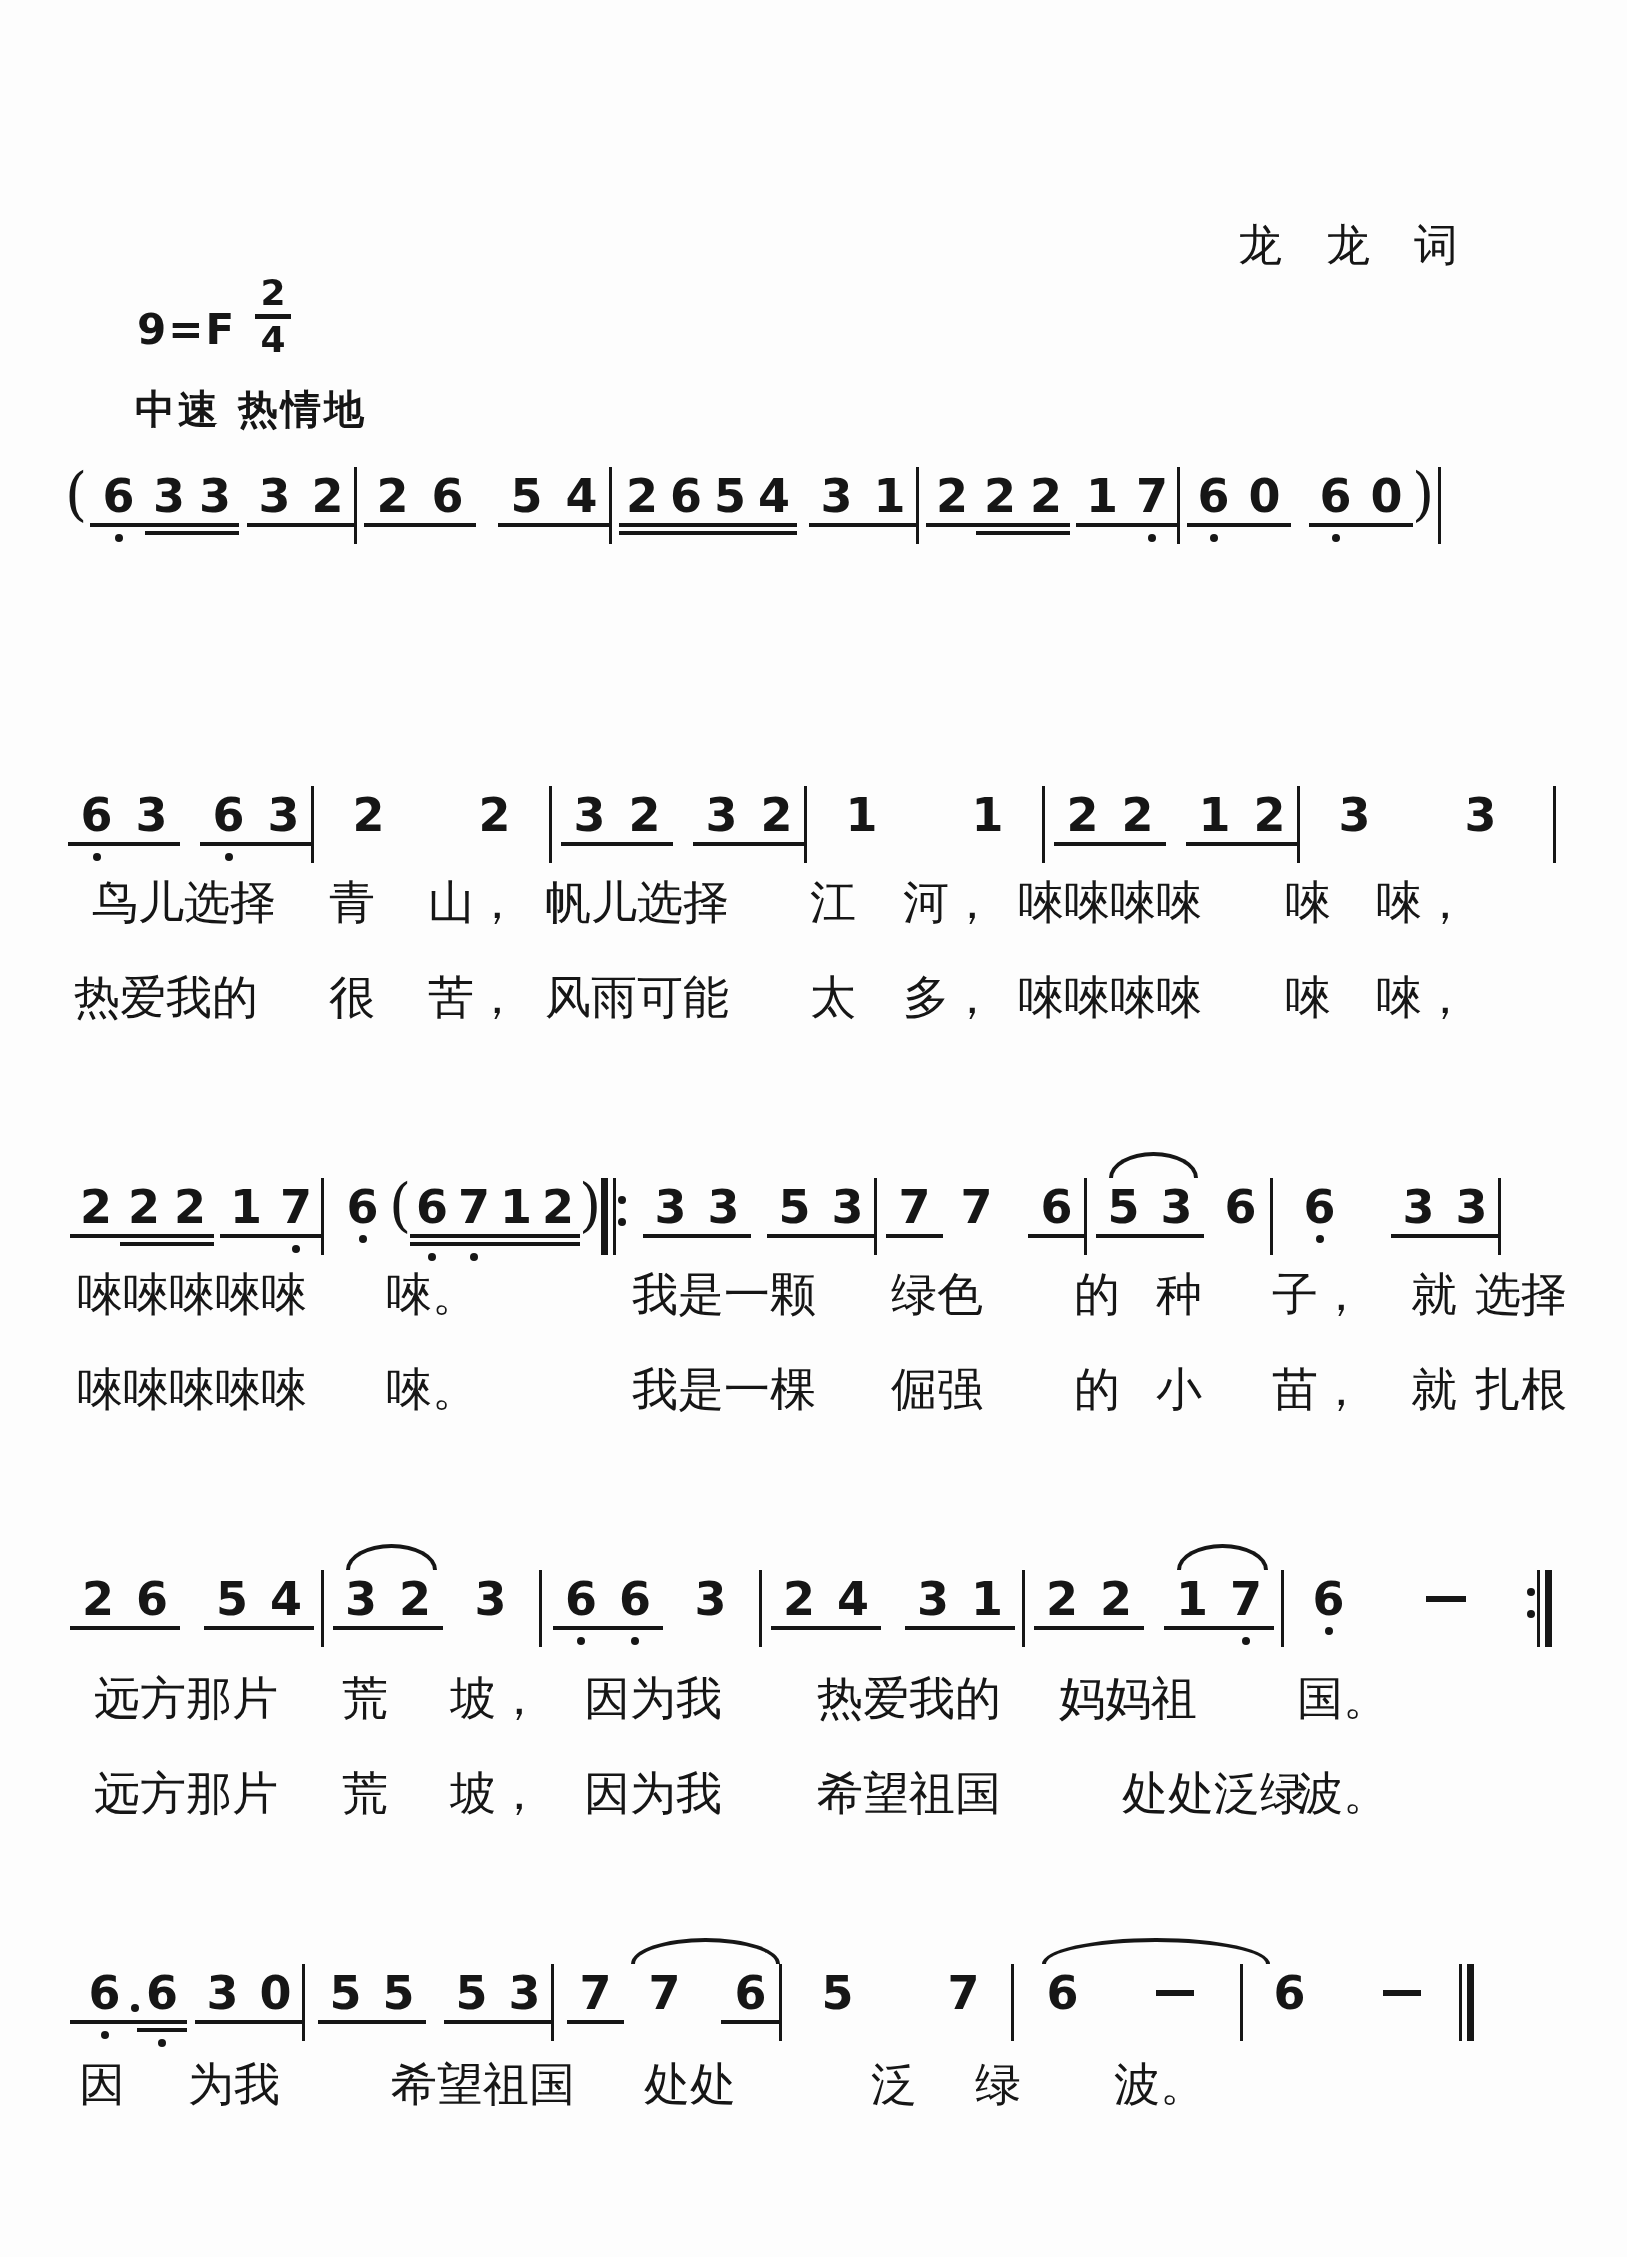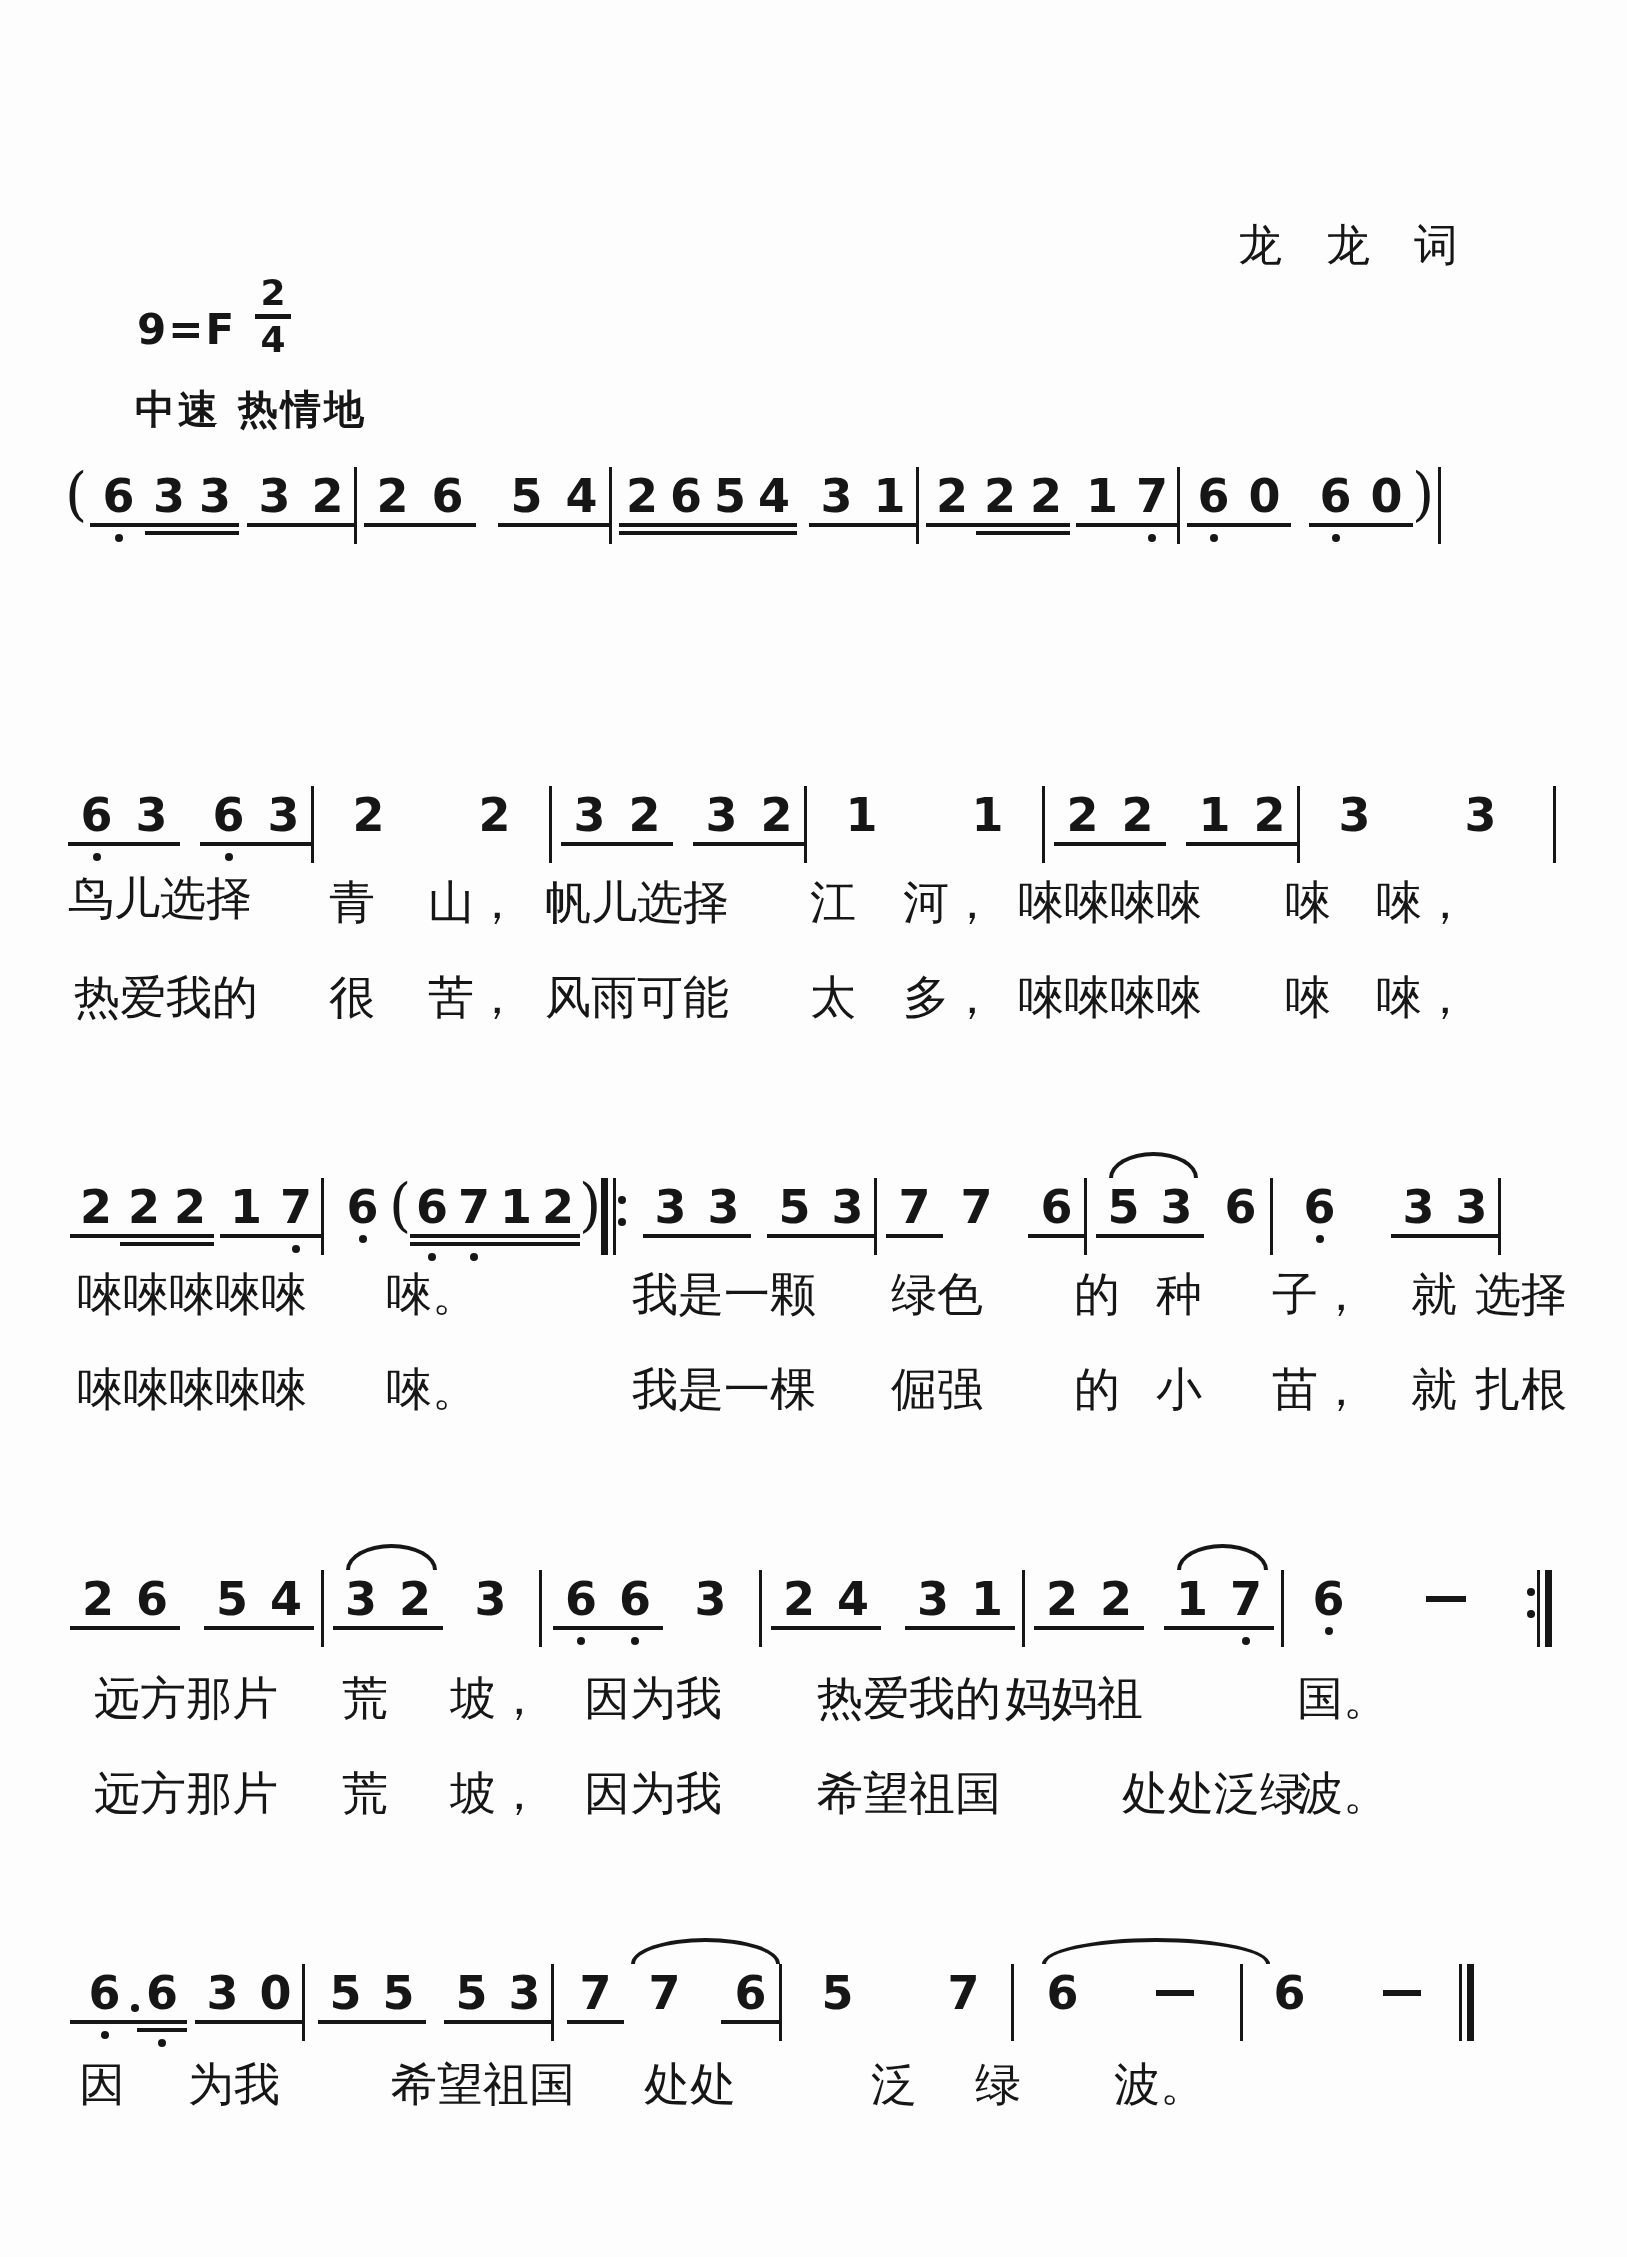--- a/index.html
+++ b/index.html
@@ -623,21 +623,21 @@
       <div class="sp" style="width: 34px;"></div>
       <div class="rep">
         <i class="ln"></i>
         <i class="gap"></i>
         <i class="ln thick"></i>
       </div>
     </div>
 
 
 <div class="lrow" style="top: 877px;">
-      <span style="left: 68px; font-family: Liberation Mono, monospace;">鸟儿选择</span>
+      <span style="left: 92px;">鸟儿选择</span>
       <span style="left: 329px;">青</span>
       <span style="left: 428px;">山，</span>
       <span style="left: 545px;">帆儿选择</span>
       <span style="left: 810px;">江</span>
       <span style="left: 903px;">河，</span>
       <span style="left: 1018px;">唻唻唻唻</span>
       <span style="left: 1285px;">唻</span>
       <span style="left: 1376px;">唻，</span>
     </div>
     <div class="lrow" style="top: 972px;">
@@ -672,21 +672,21 @@
       <span style="left: 1272px;">苗，</span>
       <span style="left: 1411px;">就</span>
       <span style="left: 1475px;">扎根</span>
     </div>
     <div class="lrow" style="top: 1673px;">
       <span style="left: 94px;">远方那片</span>
       <span style="left: 342px;">荒</span>
       <span style="left: 450px;">坡，</span>
       <span style="left: 584px;">因为我</span>
       <span style="left: 817px;">热爱我的</span>
-      <span style="left: 1005px;">妈妈祖</span>
+      <span style="left: 1059px;">妈妈祖</span>
       <span style="left: 1297px;">国。</span>
     </div>
     <div class="lrow" style="top: 1768px;">
       <span style="left: 94px;">远方那片</span>
       <span style="left: 342px;">荒</span>
       <span style="left: 450px;">坡，</span>
       <span style="left: 584px;">因为我</span>
       <span style="left: 817px;">希望祖国</span>
       <span style="left: 1122px;">处处泛绿</span>
       <span style="left: 1297px;">波。</span>

